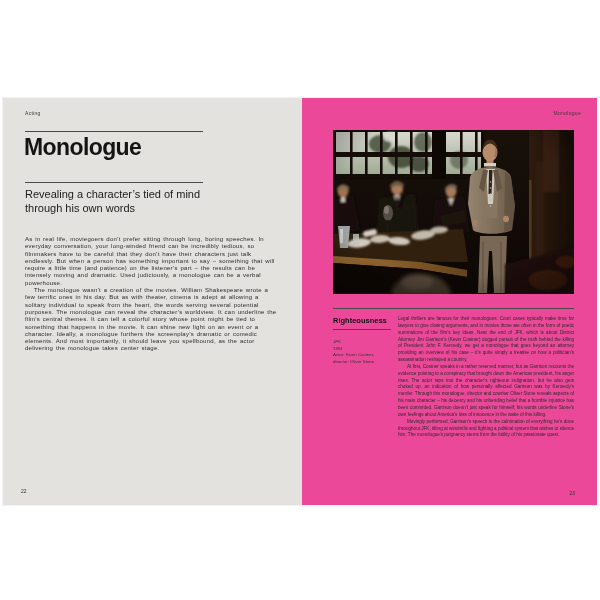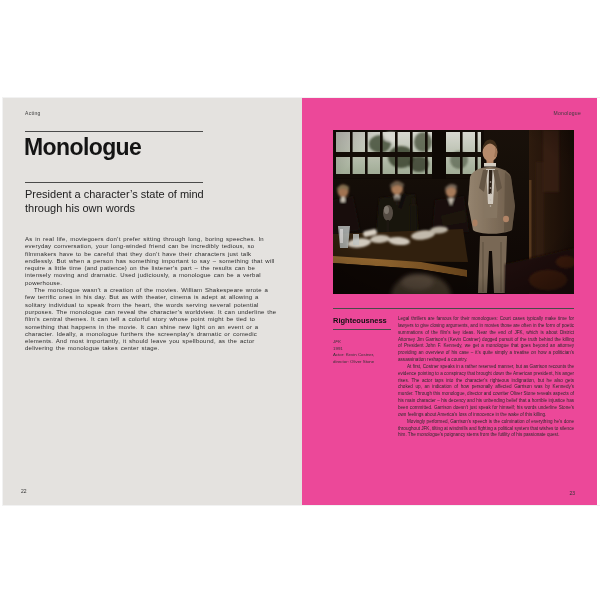--- a/index.html
+++ b/index.html
@@ -51,21 +51,21 @@
 </head>
 <body>
 
 <div class="spread">
 
   <div class="page left">
     <div class="running-head rh-left">Acting</div>
     <div class="rule rule-1"></div>
     <h1 class="chapter-title">Monologue</h1>
     <div class="rule rule-2"></div>
-    <h2 class="chapter-subtitle">President a character’s state of mind through his own words</h2>
+    <h2 class="chapter-subtitle">Revealing a character’s tied of mind through his own words</h2>
     <div class="body-text">
       <p>As in real life, moviegoers don’t prefer sitting through long, boring speeches. In everyday conversation, your long-winded friend can be incredibly tedious, so filmmakers have to be careful that they don’t have their characters just talk endlessly. But when a person has something important to say – something that will require a little time (and patience) on the listener’s part – the results can be intensely moving and dramatic. Used judiciously, a monologue can be a verbal powerhouse.</p>
       <p class="indent">The monologue wasn’t a creation of the movies. William Shakespeare wrote a few terrific ones in his day. But as with theater, cinema is adept at allowing a solitary individual to speak from the heart, the words serving several potential purposes. The monologue can reveal the character’s worldview. It can underline the film’s central themes. It can tell a colorful story whose point might be tied to something that happens in the movie. It can shine new light on an event or a character. Ideally, a monologue furthers the screenplay’s dramatic or comedic elements. And most importantly, it should leave you spellbound, as the actor delivering the monologue takes center stage.</p>
     </div>
     <div class="folio folio-left">22</div>
   </div>
 
   <div class="page right">
     <div class="running-head rh-right">Monologue</div>
 

